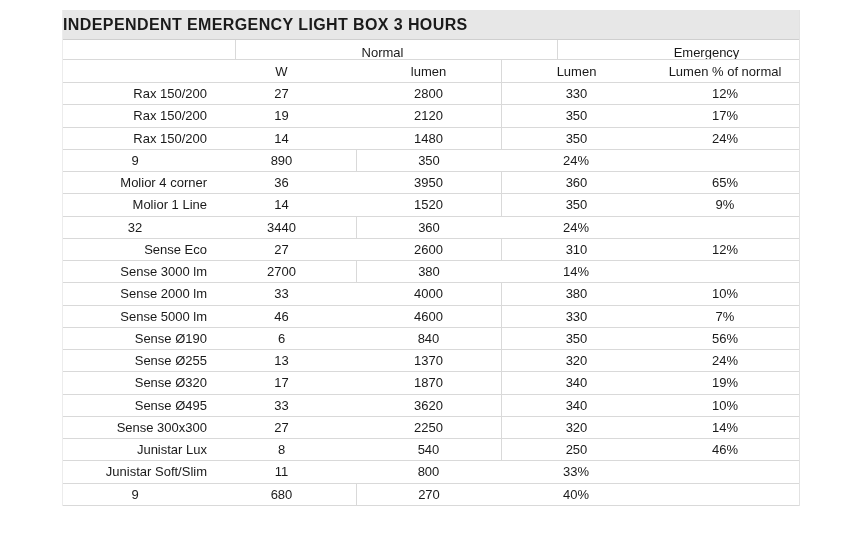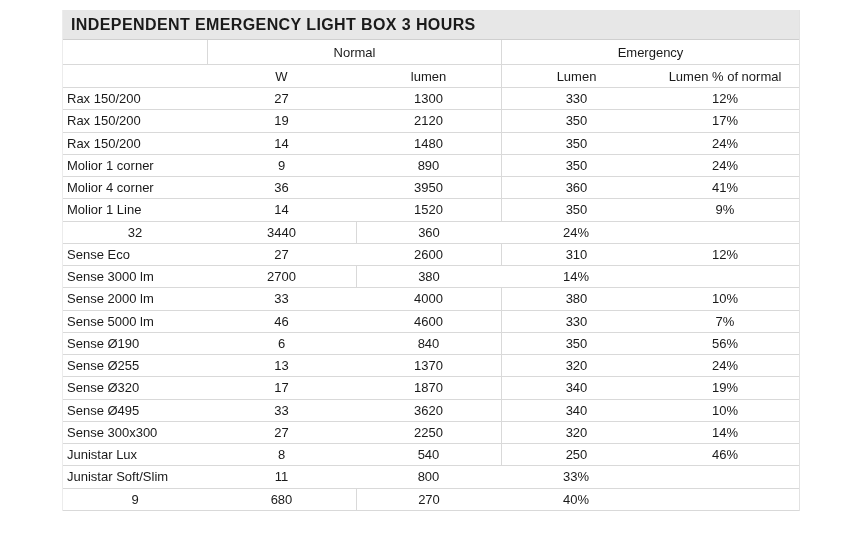--- a/index.html
+++ b/index.html
@@ -22,51 +22,51 @@
     box-sizing: content-box;
   }
   .title-bar {
     height: 30px;
     line-height: 30px;
     background: #e7e7e7;
     border-bottom: 1px solid #cfcfcf;
     font-weight: 700;
     font-size: 16px;
     letter-spacing: 0.4px;
-    padding-left: 8px;
     white-space: nowrap;
     box-sizing: border-box;
   }
   .grid-row {
     display: grid;
     grid-template-columns: 144px 149px 145px 150px 148px;
     border-bottom: 1px solid #d9d9d9;
     box-sizing: border-box;
   }
   .grid-row.section-row {
     grid-template-columns: 144px 294px 298px;
-    height: 25px;
+    height: 20px;
     line-height: 25px;
+    gap: 28px;
   }
   .grid-row.header-row {
     height: 23px;
     line-height: 23px;
   }
   .grid-row.data-row {
     height: 22.26px;
     line-height: 22.26px;
   }
   .cell {
     font-size: 13px;
     white-space: nowrap;
     overflow: hidden;
     box-sizing: border-box;
   }
   .cell.center { text-align: center; }
-  .cell.name   { text-align: left; padding-left: 4px; }
+  .cell.name   { text-align: right; padding-left: 4px; }
   .v-sep       { border-left: 1px solid #d9d9d9; }
 </style>
 </head>
 <body>
 
 <div class="sheet">
 
   <div class="title-bar">INDEPENDENT EMERGENCY LIGHT BOX 3 HOURS</div>
 
   <div class="grid-row section-row">
@@ -80,21 +80,21 @@
     <div class="cell center">W</div>
     <div class="cell center">lumen</div>
     <div class="cell center v-sep">Lumen</div>
     <div class="cell center">Lumen % of normal</div>
   </div>
 
   <div>
     <div class="grid-row data-row">
       <div class="cell name">Rax 150/200</div>
       <div class="cell center">27</div>
-      <div class="cell center">1300</div>
+      <div class="cell center">2800</div>
       <div class="cell center v-sep">330</div>
       <div class="cell center">12%</div>
     </div>
 
     <div class="grid-row data-row">
       <div class="cell name">Rax 150/200</div>
       <div class="cell center">19</div>
       <div class="cell center">2120</div>
       <div class="cell center v-sep">350</div>
       <div class="cell center">17%</div>
@@ -102,33 +102,32 @@
 
     <div class="grid-row data-row">
       <div class="cell name">Rax 150/200</div>
       <div class="cell center">14</div>
       <div class="cell center">1480</div>
       <div class="cell center v-sep">350</div>
       <div class="cell center">24%</div>
     </div>
 
     <div class="grid-row data-row">
-      <div class="cell name">Molior 1 corner</div>
       <div class="cell center">9</div>
       <div class="cell center">890</div>
       <div class="cell center v-sep">350</div>
       <div class="cell center">24%</div>
     </div>
 
     <div class="grid-row data-row">
       <div class="cell name">Molior 4 corner</div>
       <div class="cell center">36</div>
       <div class="cell center">3950</div>
       <div class="cell center v-sep">360</div>
-      <div class="cell center">41%</div>
+      <div class="cell center">65%</div>
     </div>
 
     <div class="grid-row data-row">
       <div class="cell name">Molior 1 Line</div>
       <div class="cell center">14</div>
       <div class="cell center">1520</div>
       <div class="cell center v-sep">350</div>
       <div class="cell center">9%</div>
     </div>
 

